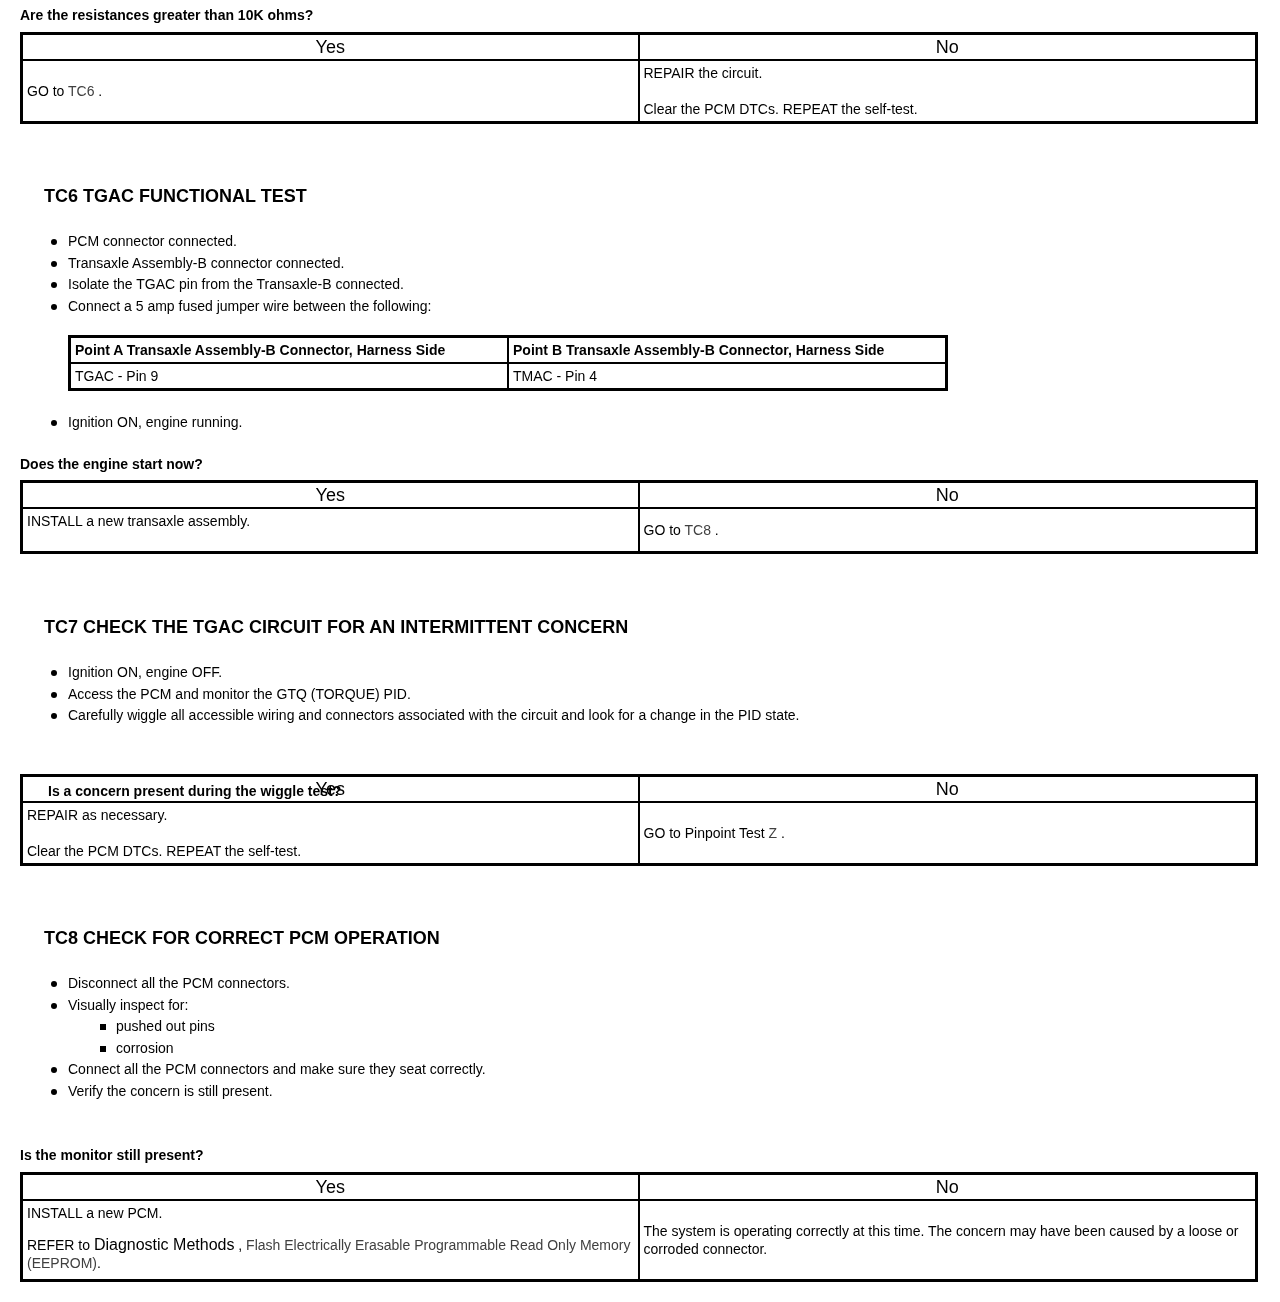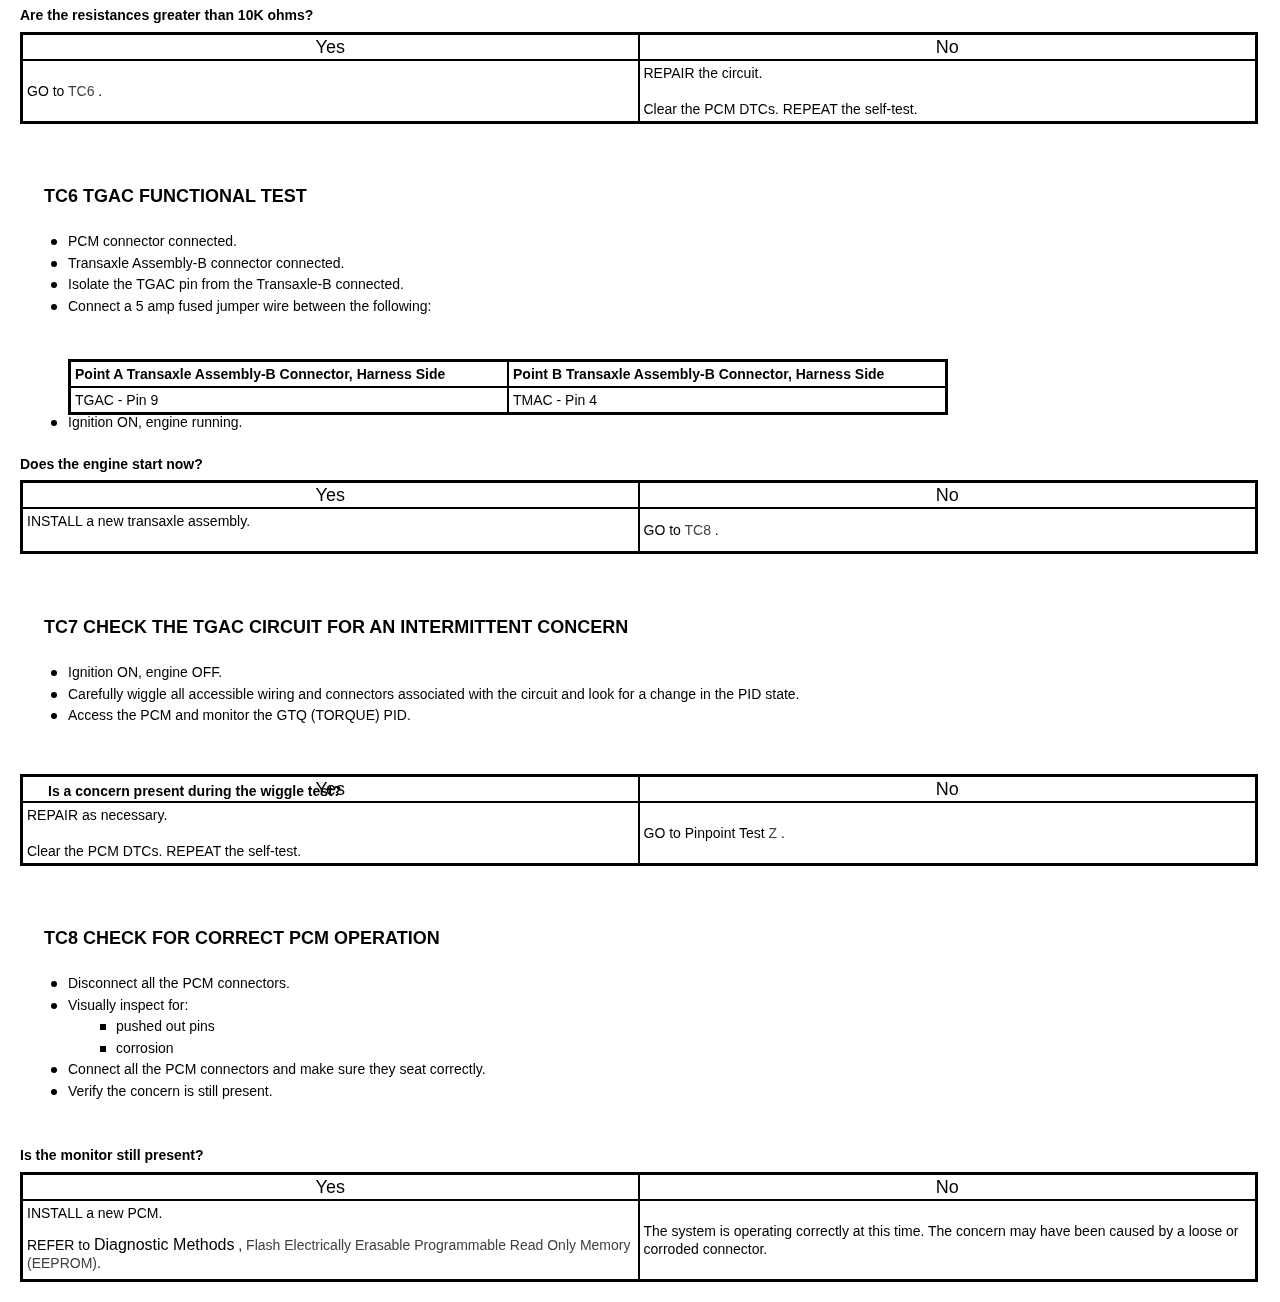--- a/index.html
+++ b/index.html
@@ -31,21 +31,21 @@
   ul.bullets { position: absolute; left: 48px; margin: 0; padding: 0; list-style: none; }
   ul.bullets li { position: relative; padding-left: 20px; height: 21.5px; line-height: 21.5px; font-size: 14px; }
   ul.bullets li .dot {
     position: absolute; left: 3px; top: 8px; width: 6px; height: 6px; border-radius: 50%; background: #000;
   }
   ul.bullets li.sub { padding-left: 68px; }
   ul.bullets li.sub .sq {
     position: absolute; left: 52px; top: 8px; width: 6px; height: 6px; background: #000;
   }
   table.pins {
-    position: absolute; left: 68px; top: 335px; border-collapse: collapse; border: 3px solid #000; margin-top: 24px;
+    position: absolute; left: 68px; top: 335px; border-collapse: collapse; border: 3px solid #000;
   }
   table.pins th, table.pins td {
     border: 2px solid #000; padding: 0 4px; height: 24px; font-size: 14px; text-align: left; white-space: nowrap;
   }
   table.pins th { font-weight: bold; }
   table.pins td { font-weight: normal; }
 </style>
 </head>
 <body>
 
@@ -111,22 +111,22 @@
     <td>
       <span>GO to </span><a class="link">TC8</a><span> .</span>
     </td>
   </tr>
 </tbody>
   </table>
 
 <div class="abs heading" style="top:617px;">TC7 CHECK THE TGAC CIRCUIT FOR AN INTERMITTENT CONCERN</div>
 <ul class="bullets" style="top:662px;">
   <li><span class="dot"></span><span>Ignition ON, engine OFF.</span></li>
+  <li><span class="dot"></span><span>Access the PCM and monitor the GTQ (TORQUE) PID.</span></li>
   <li><span class="dot"></span><span>Carefully wiggle all accessible wiring and connectors associated with the circuit and look for a change in the PID state.</span></li>
-  <li><span class="dot"></span><span>Access the PCM and monitor the GTQ (TORQUE) PID.</span></li>
 </ul>
 <div class="abs question" style="top:783px;padding-left:28px;">Is a concern present during the wiggle test?</div>
 <table class="yn" style="top:774px;">
   <colgroup>
       <col class="c1">
       <col class="c2">
     </colgroup>
   <tbody>
       <tr>
     <th>Yes</th>

